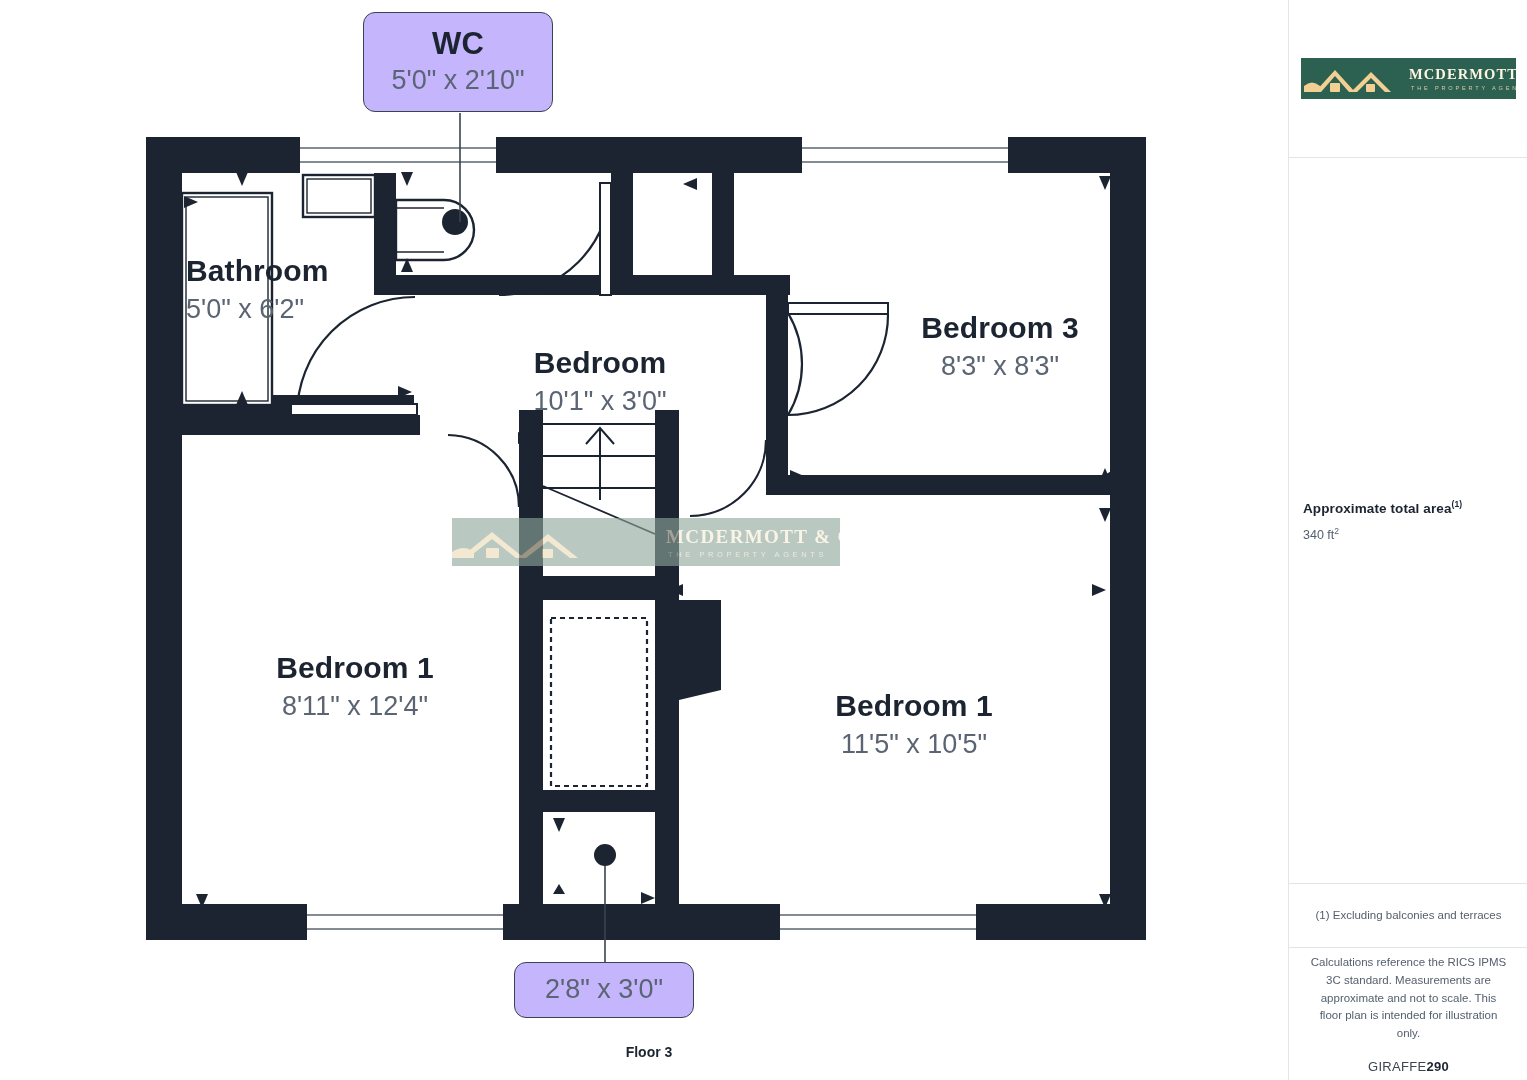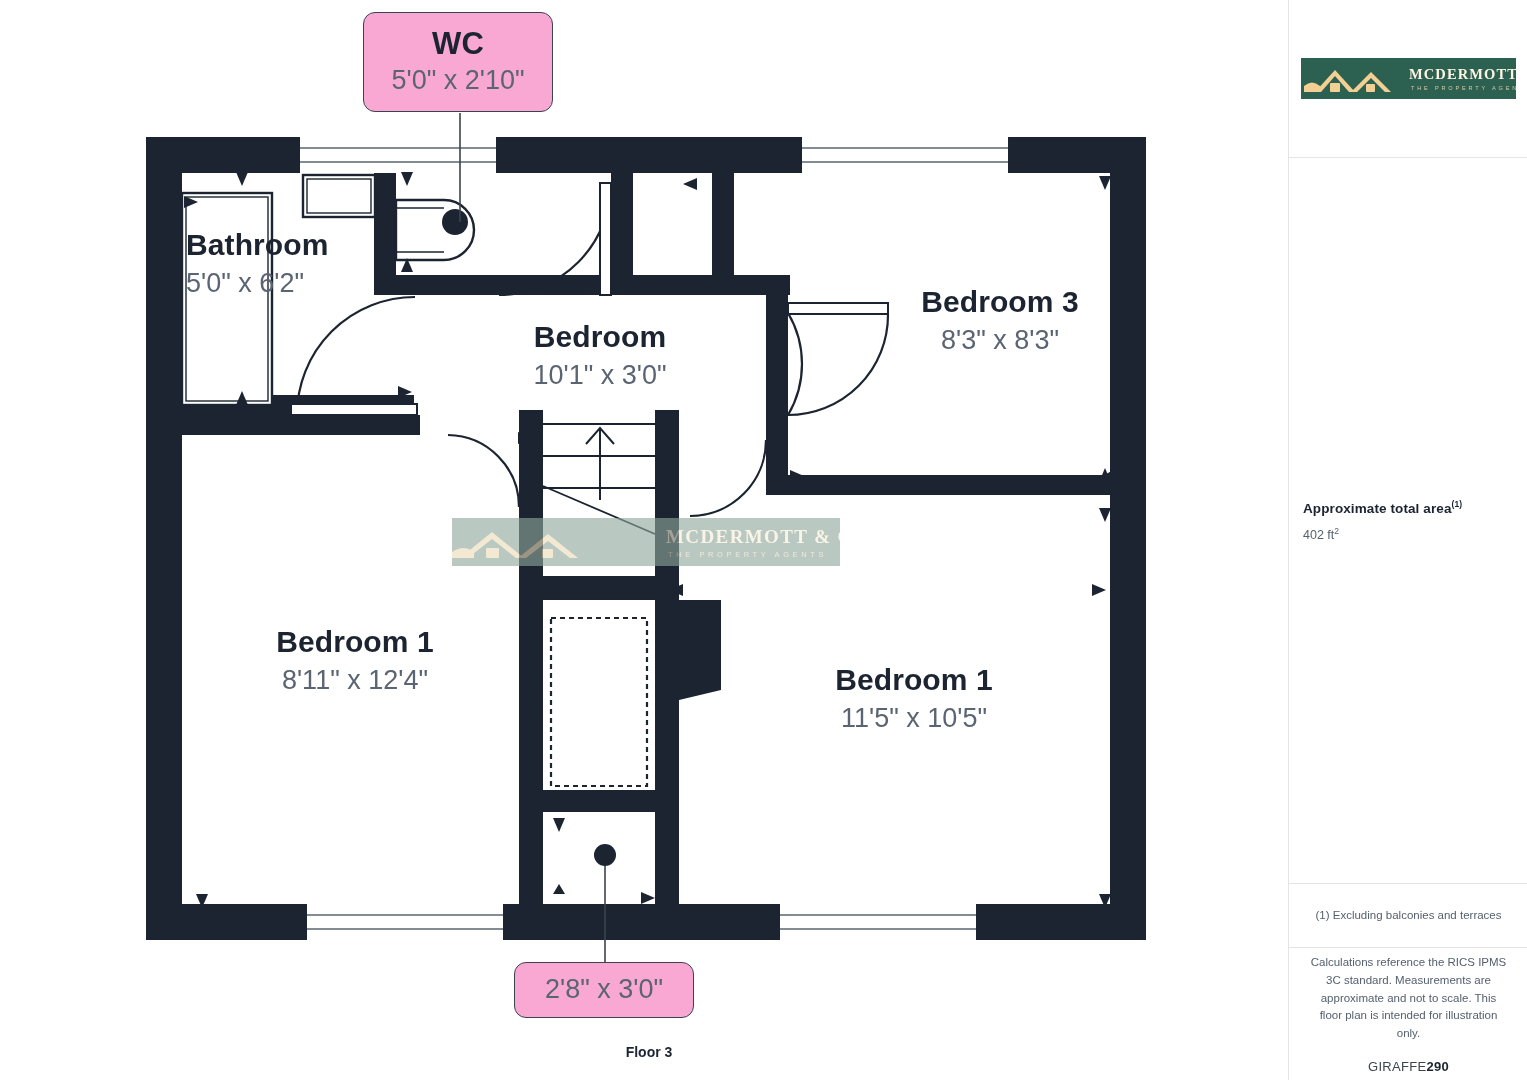--- a/index.html
+++ b/index.html
@@ -15,38 +15,38 @@
 
   
   #plan-area{position:relative;width:1288px;height:1080px;background:#fff;flex:0 0 1288px;}
   #plan-svg{position:absolute;left:0;top:0;}
 
   
   .callout{
     position:absolute;
     border:1.6px solid #3a4350;
     border-radius:12px;
-    background:#f9a8d4;
+    background:#c4b5fd;
     box-sizing:border-box;
     display:flex;flex-direction:column;
     align-items:center;justify-content:center;
     z-index:5;
   }
   .callout .c-name{
     font-size:31px;font-weight:700;color:#1b2430;letter-spacing:.2px;line-height:1.1;
   }
   .callout .c-dim{
     font-size:27px;color:#5a6472;line-height:1.25;margin-top:3px;
   }
   #callout-wc{left:363px;top:12px;width:190px;height:100px;}
   #callout-cupboard{left:514px;top:962px;width:180px;height:56px;}
   #callout-cupboard .c-dim{margin-top:0;}
 
   
-  .room-label{position:absolute;text-align:center;z-index:4;white-space:nowrap;}
+  .room-label{position:absolute;text-align:center;z-index:4;white-space:nowrap;margin-top:26px;}
   .room-label .r-name{
     font-size:30px;font-weight:700;color:#1b2430;line-height:1.15;letter-spacing:.1px;
   }
   .room-label .r-dim{
     font-size:27px;color:#5a6472;line-height:1.25;margin-top:4px;
   }
   #label-bathroom{left:186px;top:228px;text-align:left;}
   #label-bathroom .r-name{font-size:30px;}
   #label-landing{left:500px;top:320px;width:200px;}
   #label-bedroom3{left:896px;top:285px;width:208px;}
@@ -335,21 +335,21 @@
         <text x="108" y="21" fill="#fdf4e2" font-family="'Liberation Serif', serif" font-size="14.5" font-weight="700" letter-spacing="1.1">MCDERMOTT &amp; CO</text>
         <text x="110" y="32" fill="#d8c9a3" font-family="'Liberation Sans', sans-serif" font-size="5.6" letter-spacing="2.8">THE PROPERTY AGENTS</text>
       </svg>
     </div>
 
     <div class="sb-cell" id="sb-area-cell">
       <div id="area-title">
         <span>Approximate total area</span><sup>(1)</sup>
       </div>
       <div id="area-value">
-        <span>402 ft</span><sup>2</sup>
+        <span>340 ft</span><sup>2</sup>
       </div>
     </div>
 
     <div class="sb-cell" id="sb-footnote-cell">
       <div id="footnote-text">(1) Excluding balconies and terraces</div>
     </div>
 
     <div class="sb-cell" id="sb-disclaimer-cell">
       <div id="disclaimer-text">Calculations reference the RICS IPMS 3C standard. Measurements are approximate and not to scale. This floor plan is intended for illustration only.</div>
       <div id="brandmark"><span>GIRAFFE</span><b>290</b></div>

